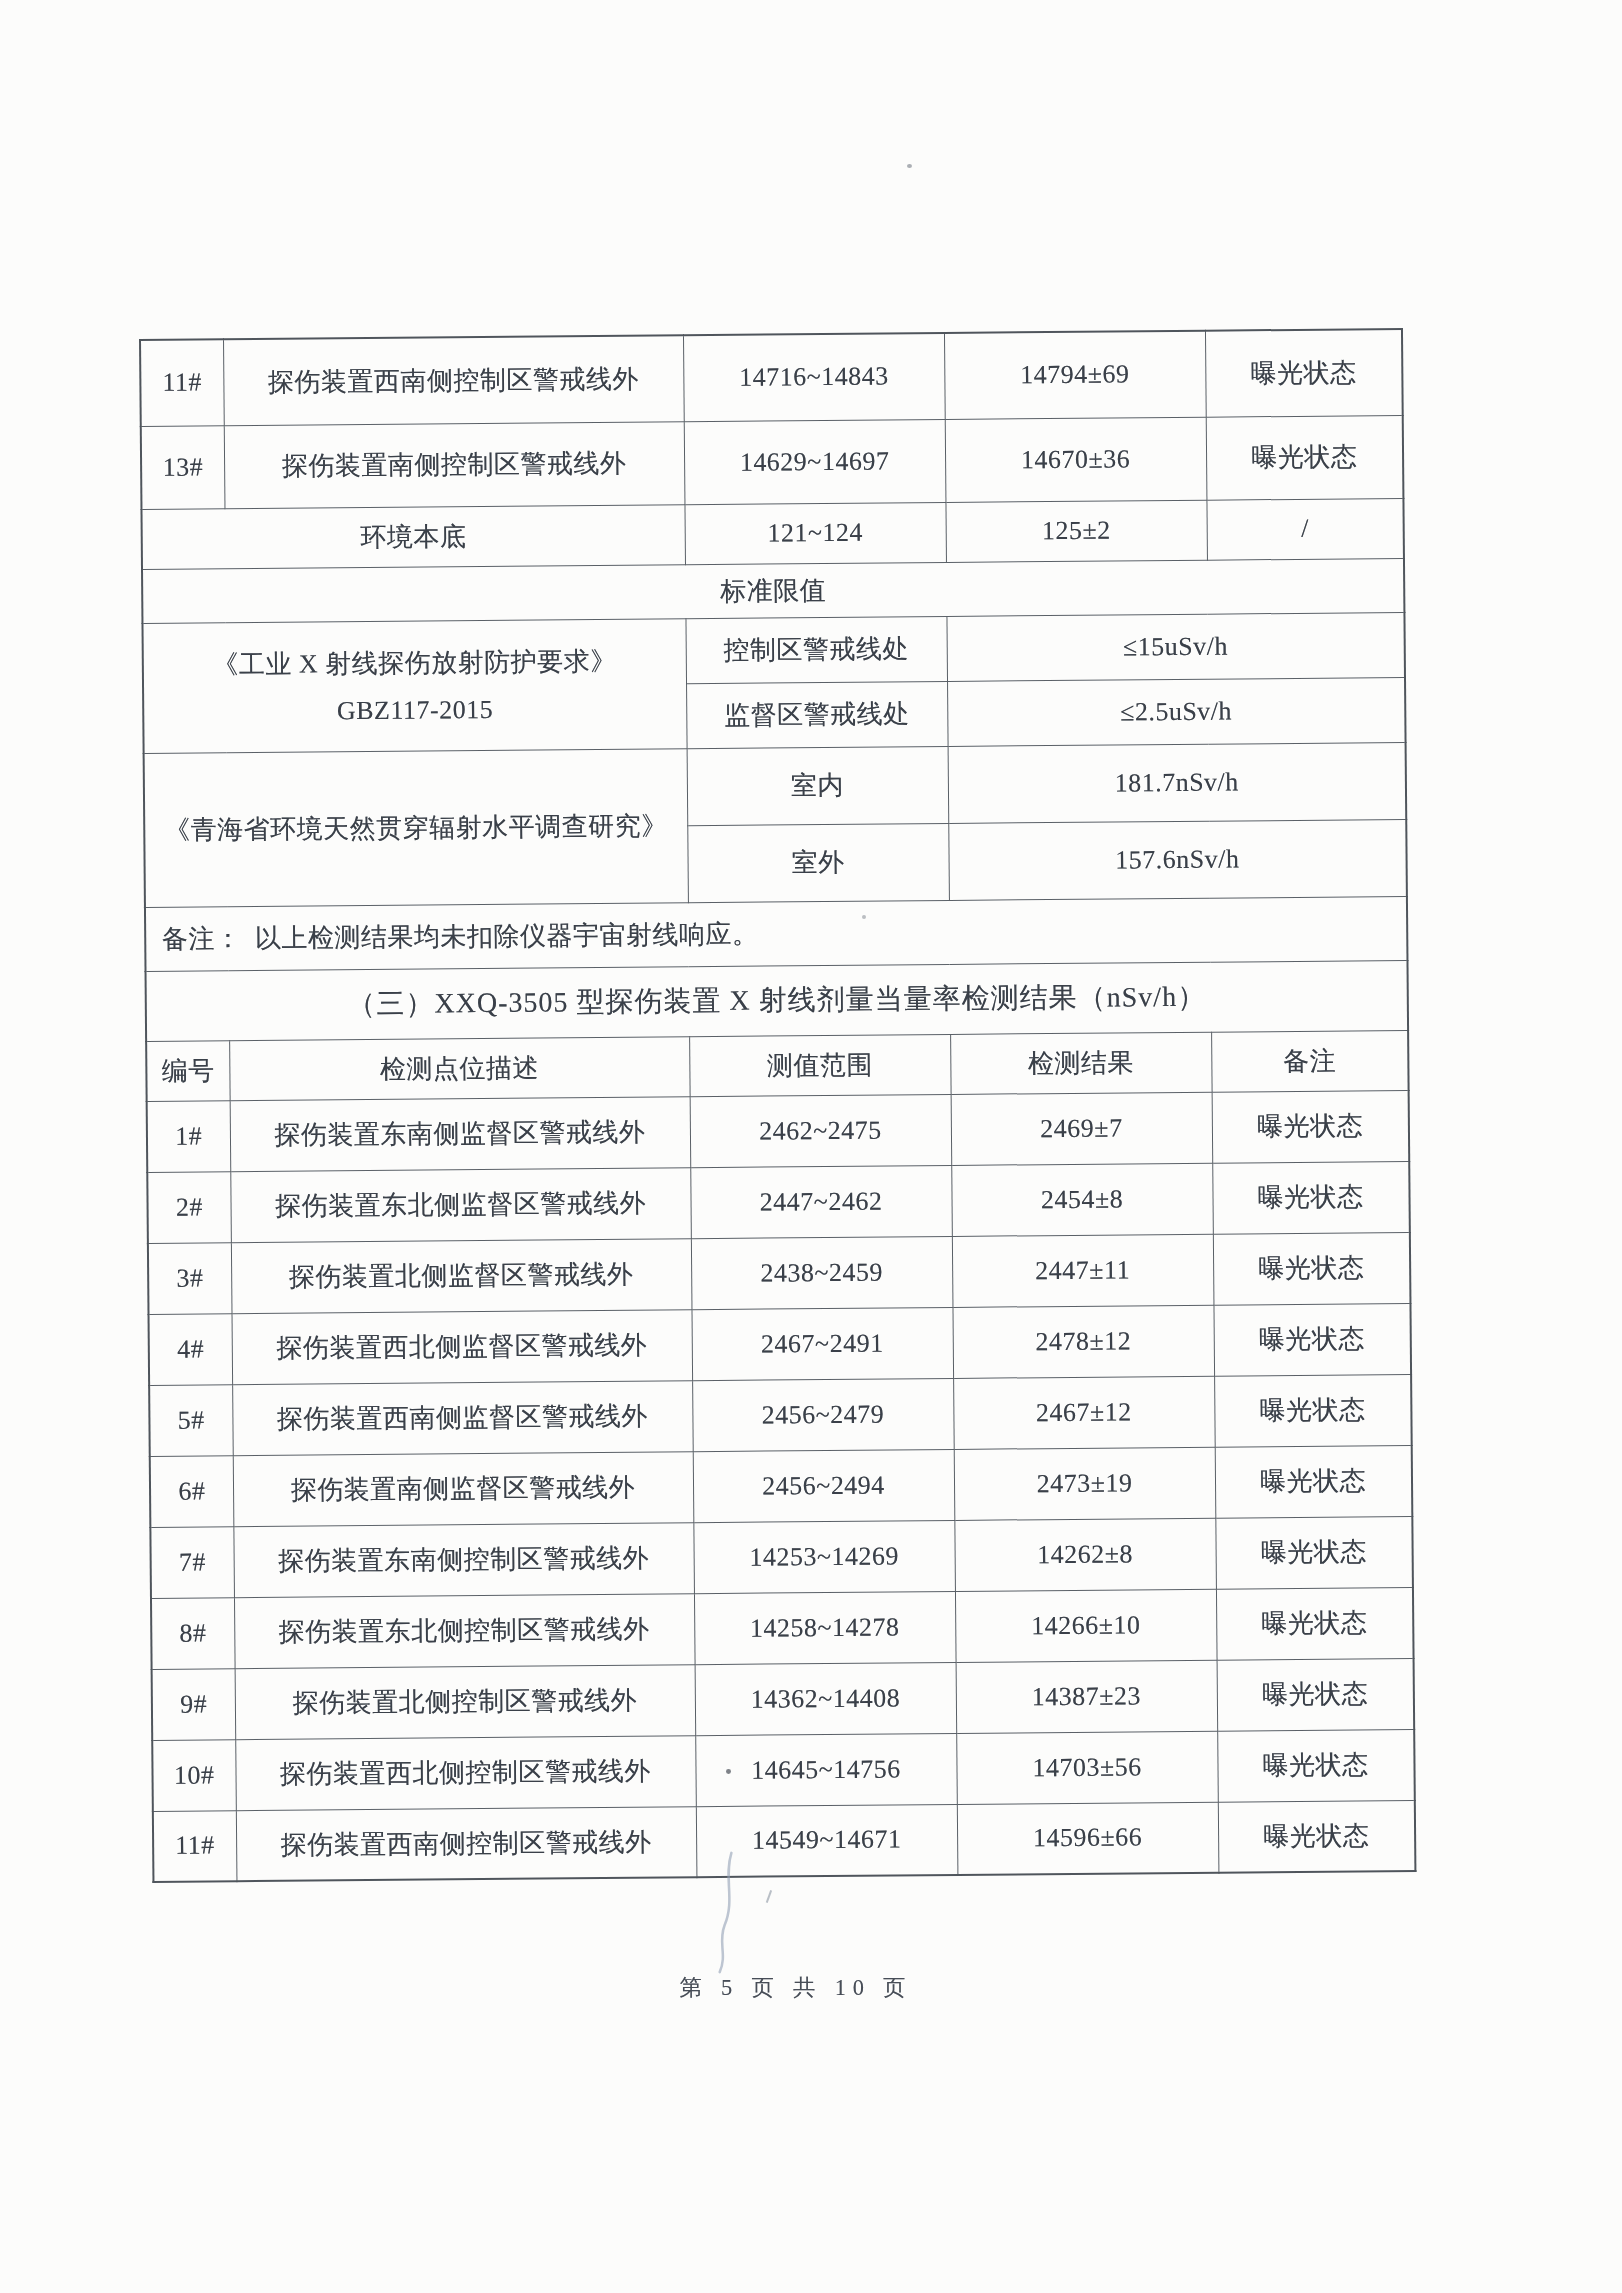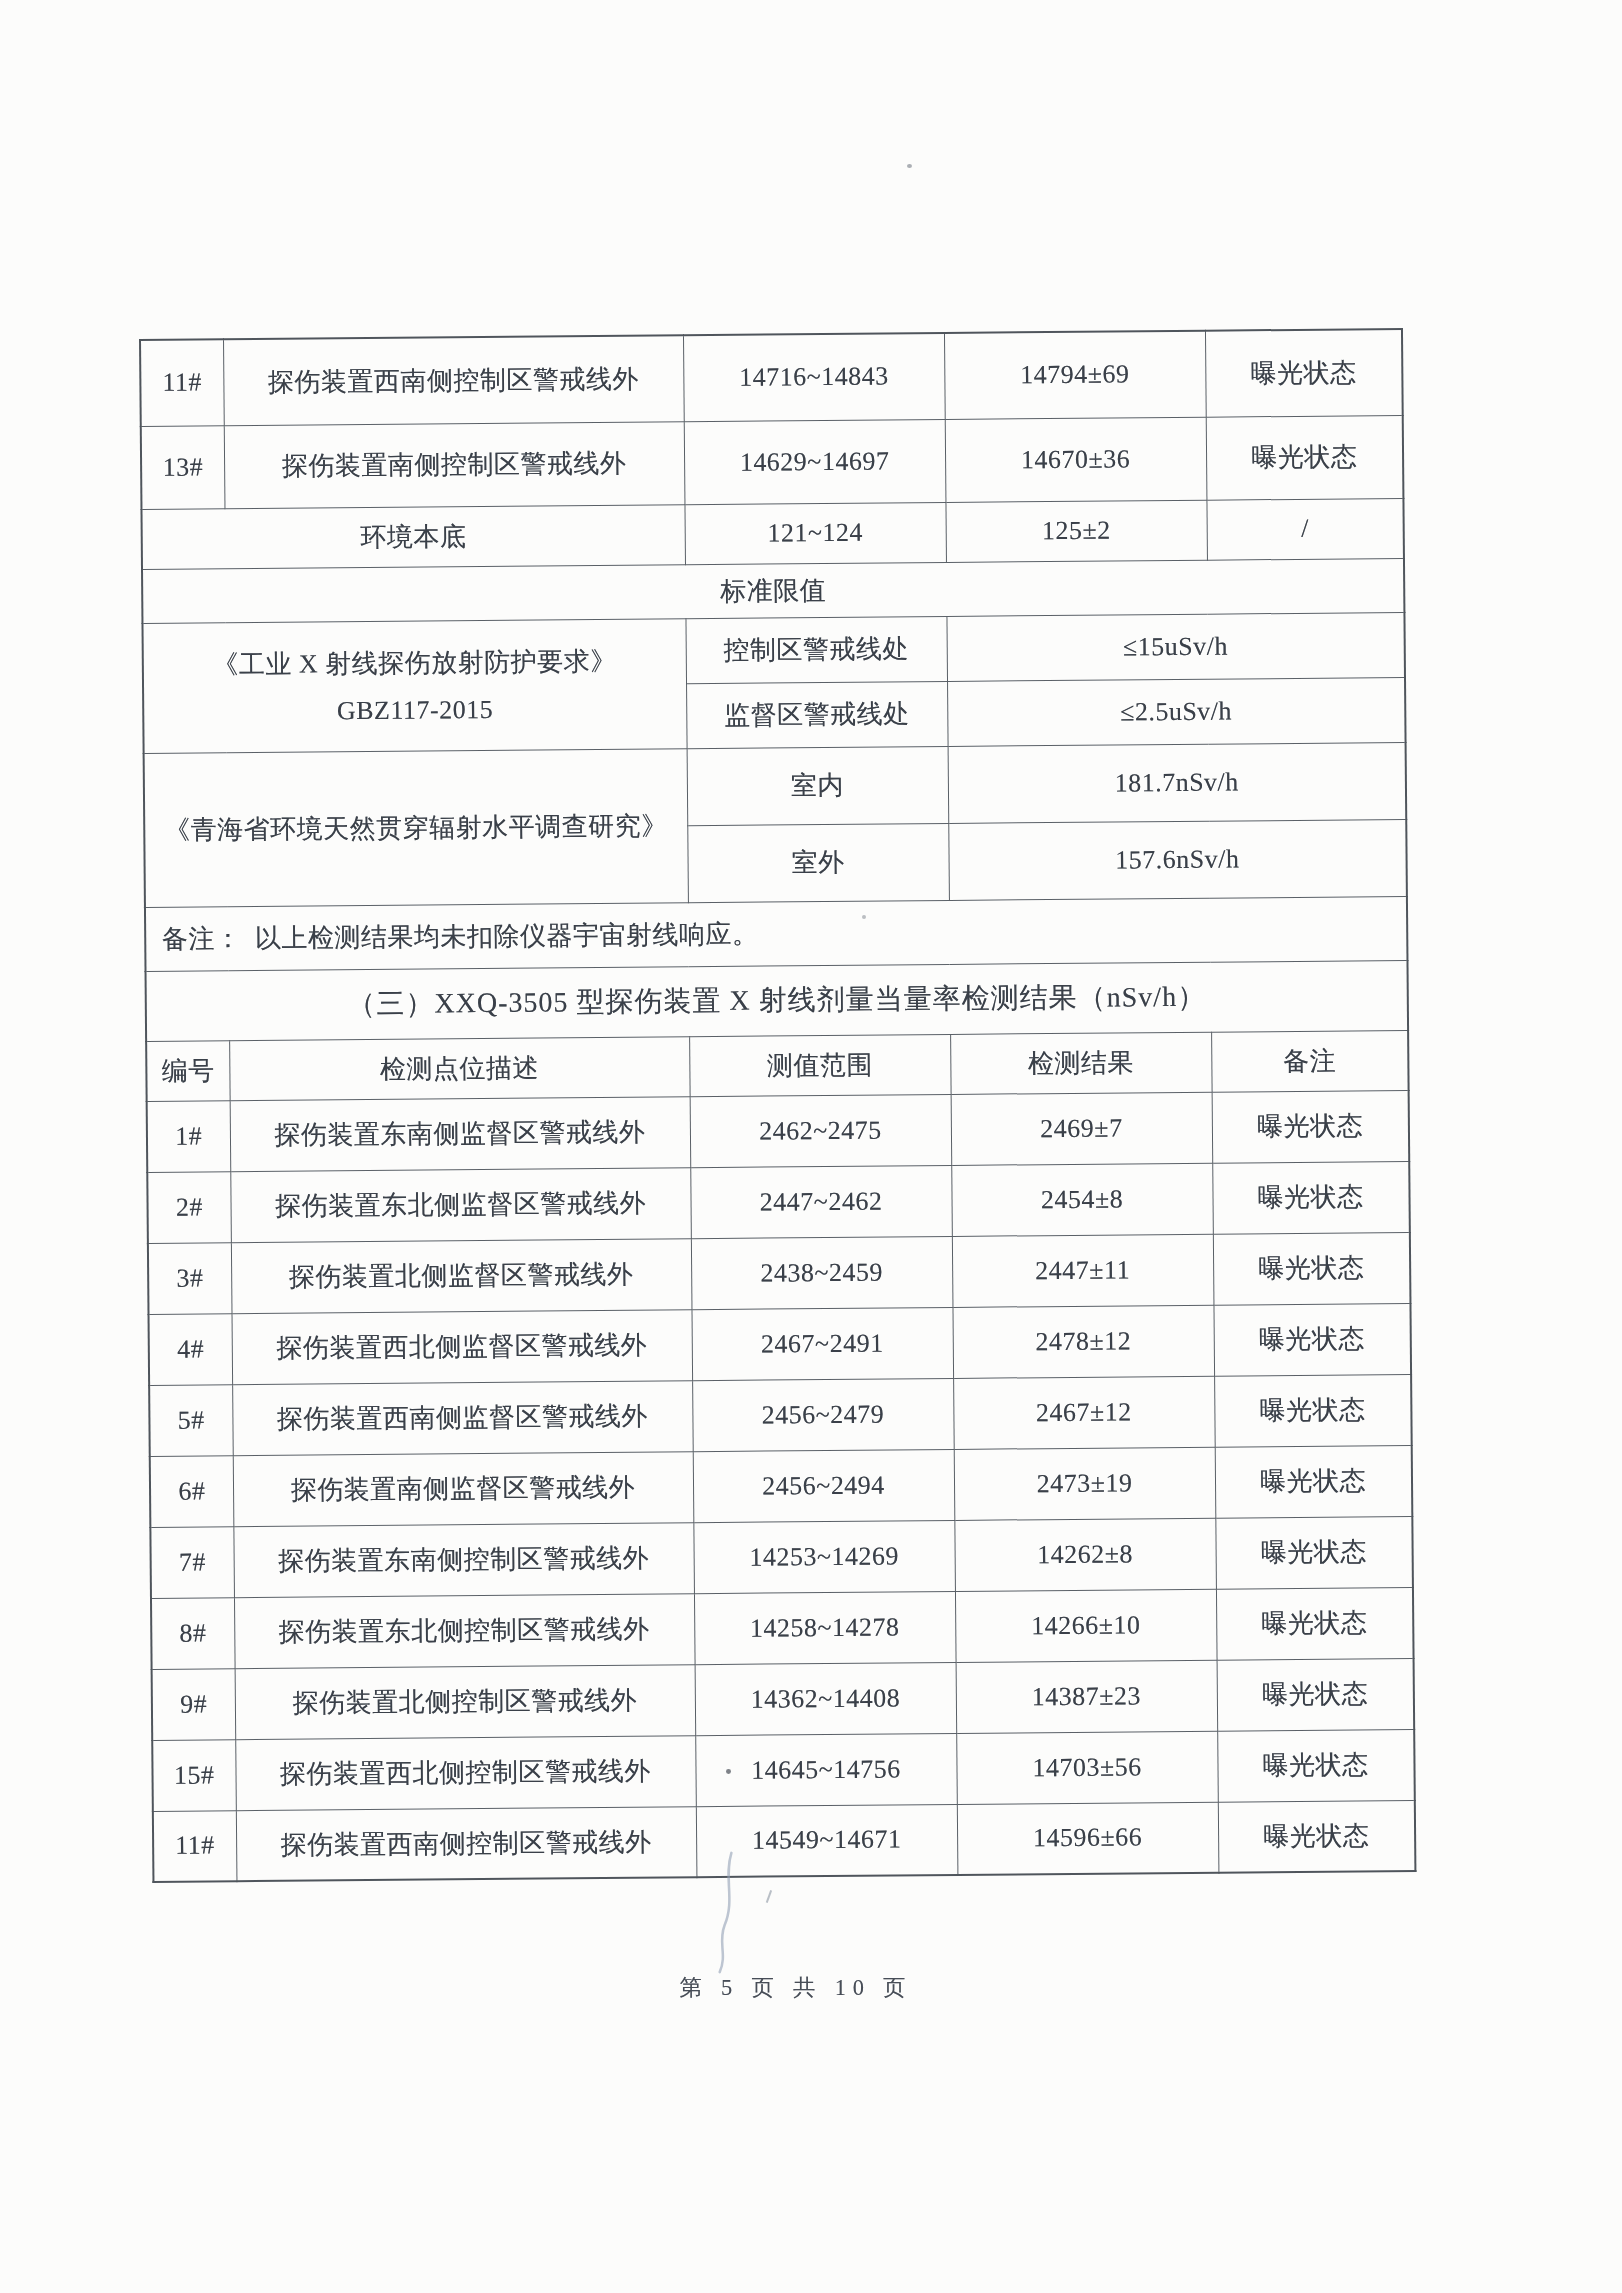--- a/index.html
+++ b/index.html
@@ -202,21 +202,21 @@
           <td>曝光状态</td>
         </tr>
         <tr>
           <td>9#</td>
           <td>探伤装置北侧控制区警戒线外</td>
           <td>14362~14408</td>
           <td>14387±23</td>
           <td>曝光状态</td>
         </tr>
         <tr>
-          <td>15#</td>
+          <td>10#</td>
           <td>探伤装置西北侧控制区警戒线外</td>
           <td>14645~14756</td>
           <td>14703±56</td>
           <td>曝光状态</td>
         </tr>
         <tr>
           <td>11#</td>
           <td>探伤装置西南侧控制区警戒线外</td>
           <td>14549~14671</td>
           <td>14596±66</td>

